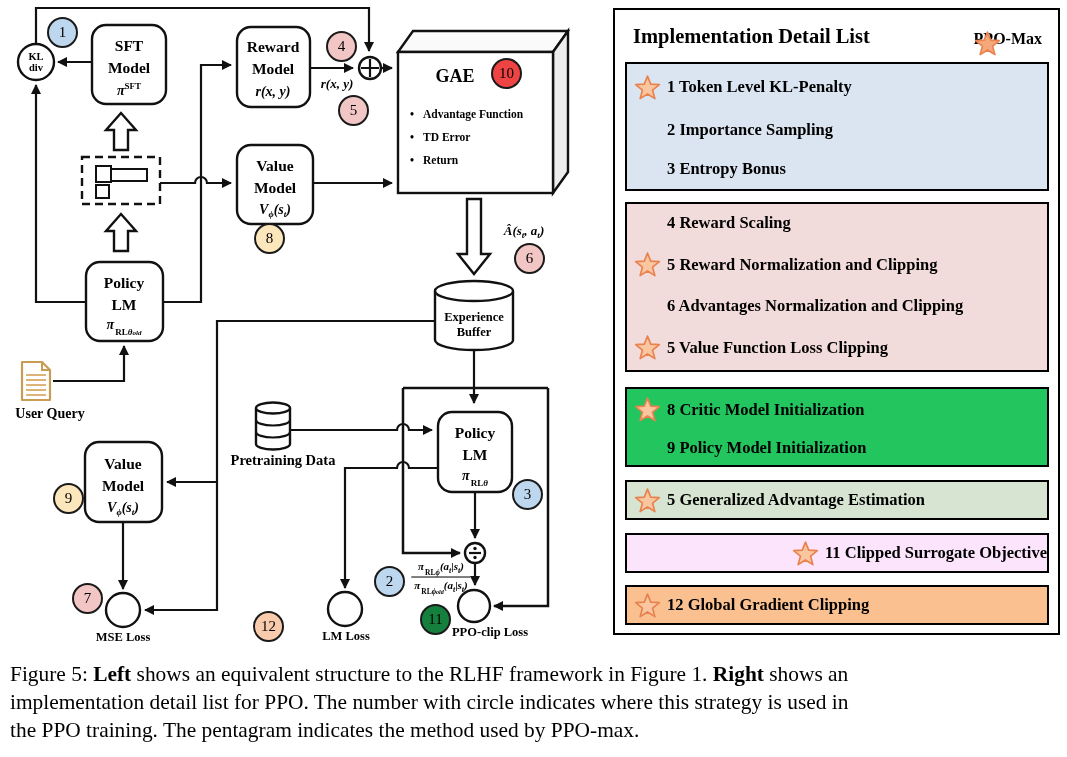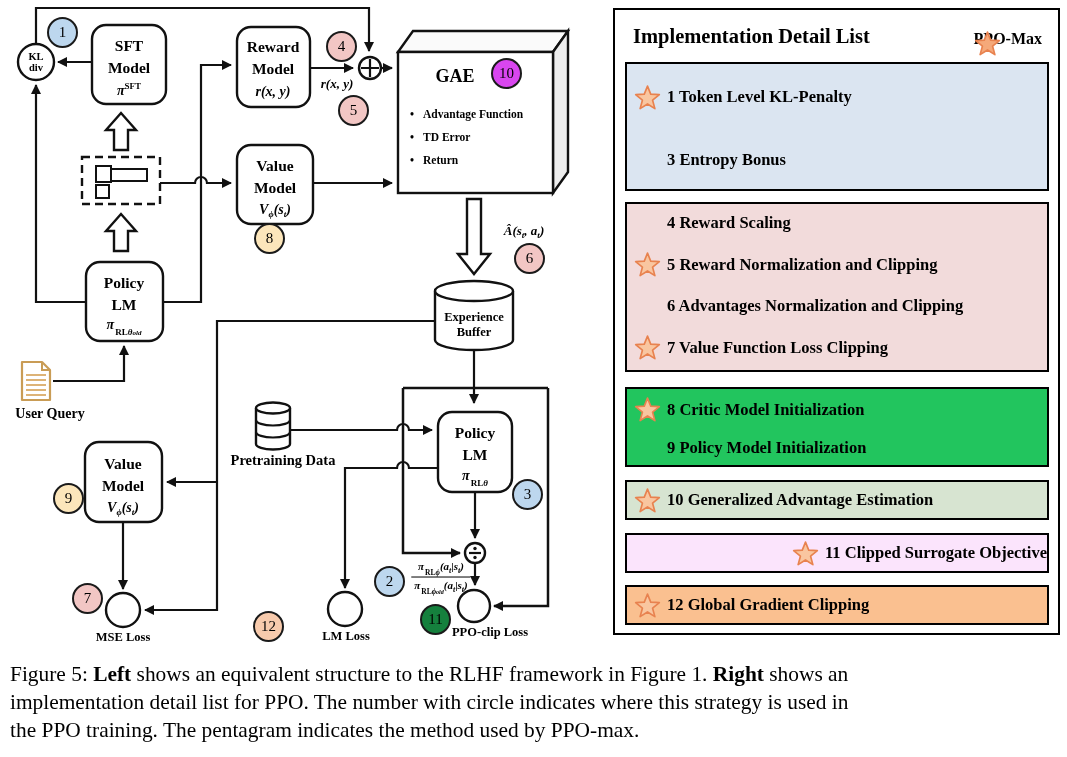--- a/index.html
+++ b/index.html
@@ -199,21 +199,21 @@
 
   <div class="badge" style="left: 47px; top: 17px; background-color: rgb(189, 215, 238);">1</div>
   <div class="badge" style="left: 374px; top: 566px; background-color: rgb(189, 215, 238);">2</div>
   <div class="badge" style="left: 512px; top: 479px; background-color: rgb(189, 215, 238);">3</div>
   <div class="badge" style="left: 326px; top: 31px; background-color: rgb(242, 198, 196);">4</div>
   <div class="badge" style="left: 338px; top: 95px; background-color: rgb(242, 198, 196);">5</div>
   <div class="badge" style="left: 514px; top: 243px; background-color: rgb(242, 198, 196);">6</div>
   <div class="badge" style="left: 72px; top: 583px; background-color: rgb(242, 198, 196);">7</div>
   <div class="badge" style="left: 254px; top: 223px; background-color: rgb(252, 230, 187);">8</div>
   <div class="badge" style="left: 53px; top: 483px; background-color: rgb(252, 230, 187);">9</div>
-  <div class="badge" style="left: 491px; top: 58px; background-color: #d946ef;">10</div>
+  <div class="badge" style="left: 491px; top: 58px; background-color: #ef4444;">10</div>
   <div class="badge" style="left: 420px; top: 604px; background-color: #15803d;">11</div>
   <div class="badge" style="left: 253px; top: 611px; background-color: rgb(248, 203, 173);">12</div>
 
   <div class="panel">
     <div class="panel-title">Implementation Detail List</div>
     <div class="legend">
       <svg width="27" height="27" viewBox="0 0 26 26">
         <polygon points="13,2 16.1,9.8 24.4,10.3 17.9,15.6 20.1,23.7 13,19.2 5.9,23.7 8.1,15.6 1.6,10.3 9.9,9.8" stroke="#e8824f" stroke-width="1.6" stroke-linejoin="round" style="fill: rgb(245, 169, 122);"></polygon>
       </svg>
       <span class="legend-label">PPO-Max</span>
@@ -223,20 +223,24 @@
       <div class="item">
         <span class="star-slot">
             <svg width="27" height="27" viewBox="0 0 26 26">
               <polygon points="13,2 16.1,9.8 24.4,10.3 17.9,15.6 20.1,23.7 13,19.2 5.9,23.7 8.1,15.6 1.6,10.3 9.9,9.8" stroke="#e8824f" stroke-width="1.6" stroke-linejoin="round" style="fill: rgb(249, 198, 160);"></polygon>
             </svg>
           </span>
         <span>1 Token Level KL-Penalty</span>
       </div>
       <div class="item">
           <span class="star-slot"></span>
+          <span>2 Importance Sampling</span>
+        </div>
+      <div class="item">
+          <span class="star-slot"></span>
           <span>3 Entropy Bonus</span>
         </div>
     </div>
 
     <div class="group" style="top: 192px; height: 170px; background-color: rgb(242, 219, 219);">
       <div class="item">
           <span class="star-slot"></span>
           <span>4 Reward Scaling</span>
         </div>
       <div class="item">
@@ -250,21 +254,21 @@
       <div class="item">
           <span class="star-slot"></span>
           <span>6 Advantages Normalization and Clipping</span>
         </div>
       <div class="item">
         <span class="star-slot">
             <svg width="27" height="27" viewBox="0 0 26 26">
               <polygon points="13,2 16.1,9.8 24.4,10.3 17.9,15.6 20.1,23.7 13,19.2 5.9,23.7 8.1,15.6 1.6,10.3 9.9,9.8" stroke="#e8824f" stroke-width="1.6" stroke-linejoin="round" style="fill: rgb(249, 198, 160);"></polygon>
             </svg>
           </span>
-        <span>7 Value Function Loss Clipping</span>
+        <span>5 Value Function Loss Clipping</span>
       </div>
     </div>
 
     <div class="group" style="top: 377px; height: 80px; background-color: #22c55e;">
       <div class="item">
         <span class="star-slot">
             <svg width="27" height="27" viewBox="0 0 26 26">
               <polygon points="13,2 16.1,9.8 24.4,10.3 17.9,15.6 20.1,23.7 13,19.2 5.9,23.7 8.1,15.6 1.6,10.3 9.9,9.8" stroke="#e8824f" stroke-width="1.6" stroke-linejoin="round" style="fill: rgb(249, 198, 160);"></polygon>
             </svg>
           </span>
@@ -276,21 +280,21 @@
         </div>
     </div>
 
     <div class="group" style="top: 470px; height: 40px; background-color: rgb(215, 228, 209);">
       <div class="item">
         <span class="star-slot">
             <svg width="27" height="27" viewBox="0 0 26 26">
               <polygon points="13,2 16.1,9.8 24.4,10.3 17.9,15.6 20.1,23.7 13,19.2 5.9,23.7 8.1,15.6 1.6,10.3 9.9,9.8" stroke="#e8824f" stroke-width="1.6" stroke-linejoin="round" style="fill: rgb(249, 198, 160);"></polygon>
             </svg>
           </span>
-        <span>10 Generalized Advantage Estimation</span>
+        <span>5 Generalized Advantage Estimation</span>
       </div>
     </div>
 
     <div class="group" style="top: 523px; height: 40px; background-color: rgb(251, 228, 252); align-items: flex-end;">
       <div class="item">
         <span class="star-slot">
             <svg width="27" height="27" viewBox="0 0 26 26">
               <polygon points="13,2 16.1,9.8 24.4,10.3 17.9,15.6 20.1,23.7 13,19.2 5.9,23.7 8.1,15.6 1.6,10.3 9.9,9.8" stroke="#e8824f" stroke-width="1.6" stroke-linejoin="round" style="fill: rgb(249, 198, 160);"></polygon>
             </svg>
           </span>

